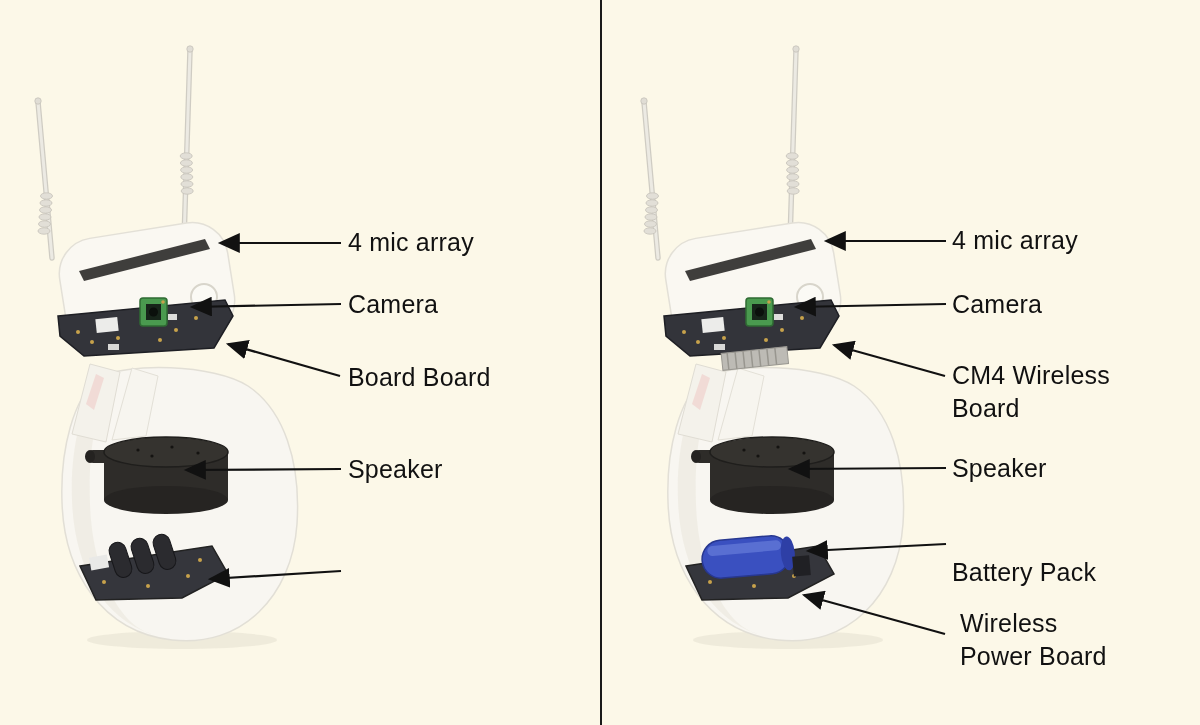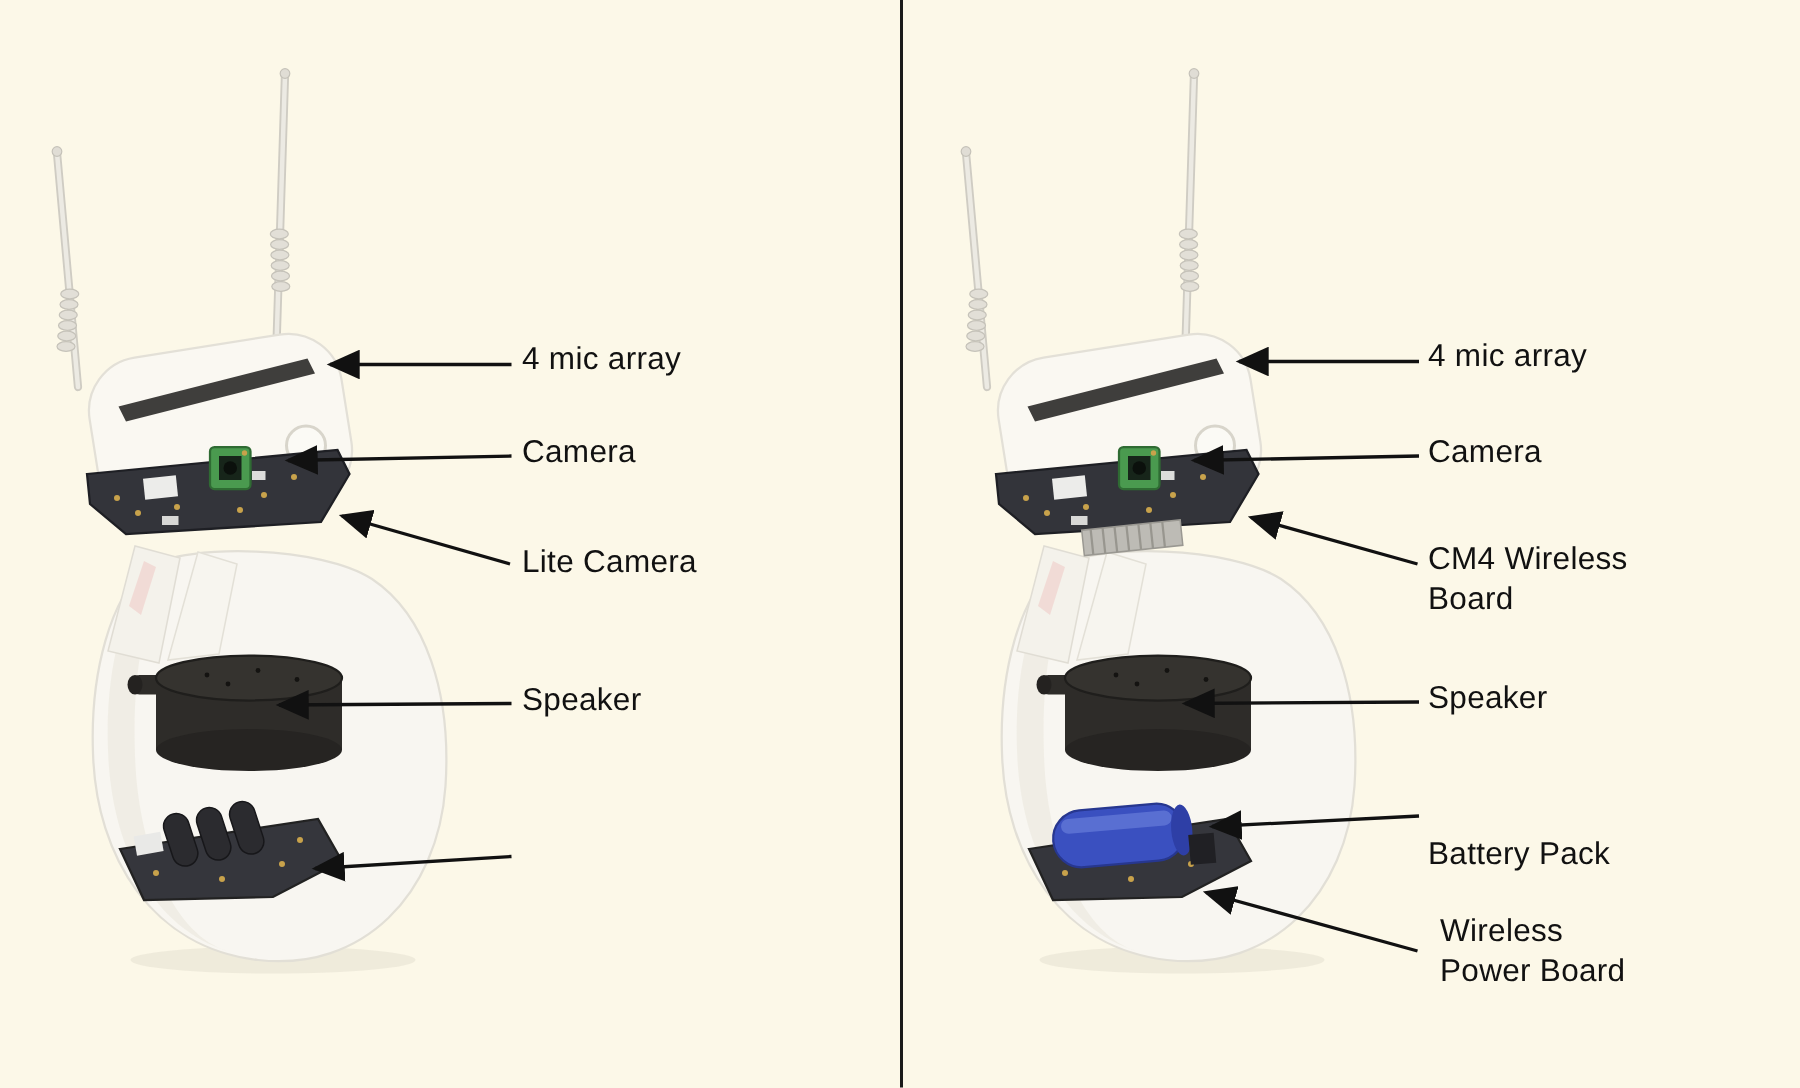--- a/index.html
+++ b/index.html
@@ -12,21 +12,21 @@
   }
   .canvas { position: absolute; inset: 0; width: 1200px; height: 725px; }
   svg.scene { position: absolute; left: 0; top: 0; }
   .divider {
     position: absolute; left: 600px; top: 0;
     width: 2px; height: 725px;
     background: var(--divider, #1a1a1a);
   }
   .label {
     position: absolute;
-    font-size: 21px;
+    font-size: 25px;
     line-height: 1.3;
     color: var(--text, #111111);
     letter-spacing: 0.2px;
     white-space: pre-line;
   }
 </style>
 </head>
 <body>
 
 <div class="canvas">
@@ -164,21 +164,21 @@
       <path d="M946,468 L790,469" marker-end="url(#ah)"></path>
       <path d="M946,544 L808,551" marker-end="url(#ah)"></path>
       <path d="M945,634 L804,595" marker-end="url(#ah)"></path>
     </g>
   </svg>
 
   <div class="divider"></div>
 
   <div class="label" style="left:348px; top:226px">4 mic array</div>
   <div class="label" style="left:348px; top:288px">Camera</div>
-  <div class="label" style="left:348px; top:361px">Lite Camera</div>
+  <div class="label" style="left:348px; top:361px">Board Board</div>
   <div class="label" style="left:348px; top:453px">Speaker</div>
 
   <div class="label" style="left:952px; top:224px">4 mic array</div>
   <div class="label" style="left:952px; top:288px">Camera</div>
   <div class="label" style="left:952px; top:359px">CM4 Wireless
 Board</div>
   <div class="label" style="left:952px; top:452px">Speaker</div>
   <div class="label" style="left:952px; top:556px">Battery Pack</div>
   <div class="label" style="left:960px; top:607px">Wireless
 Power Board</div>

